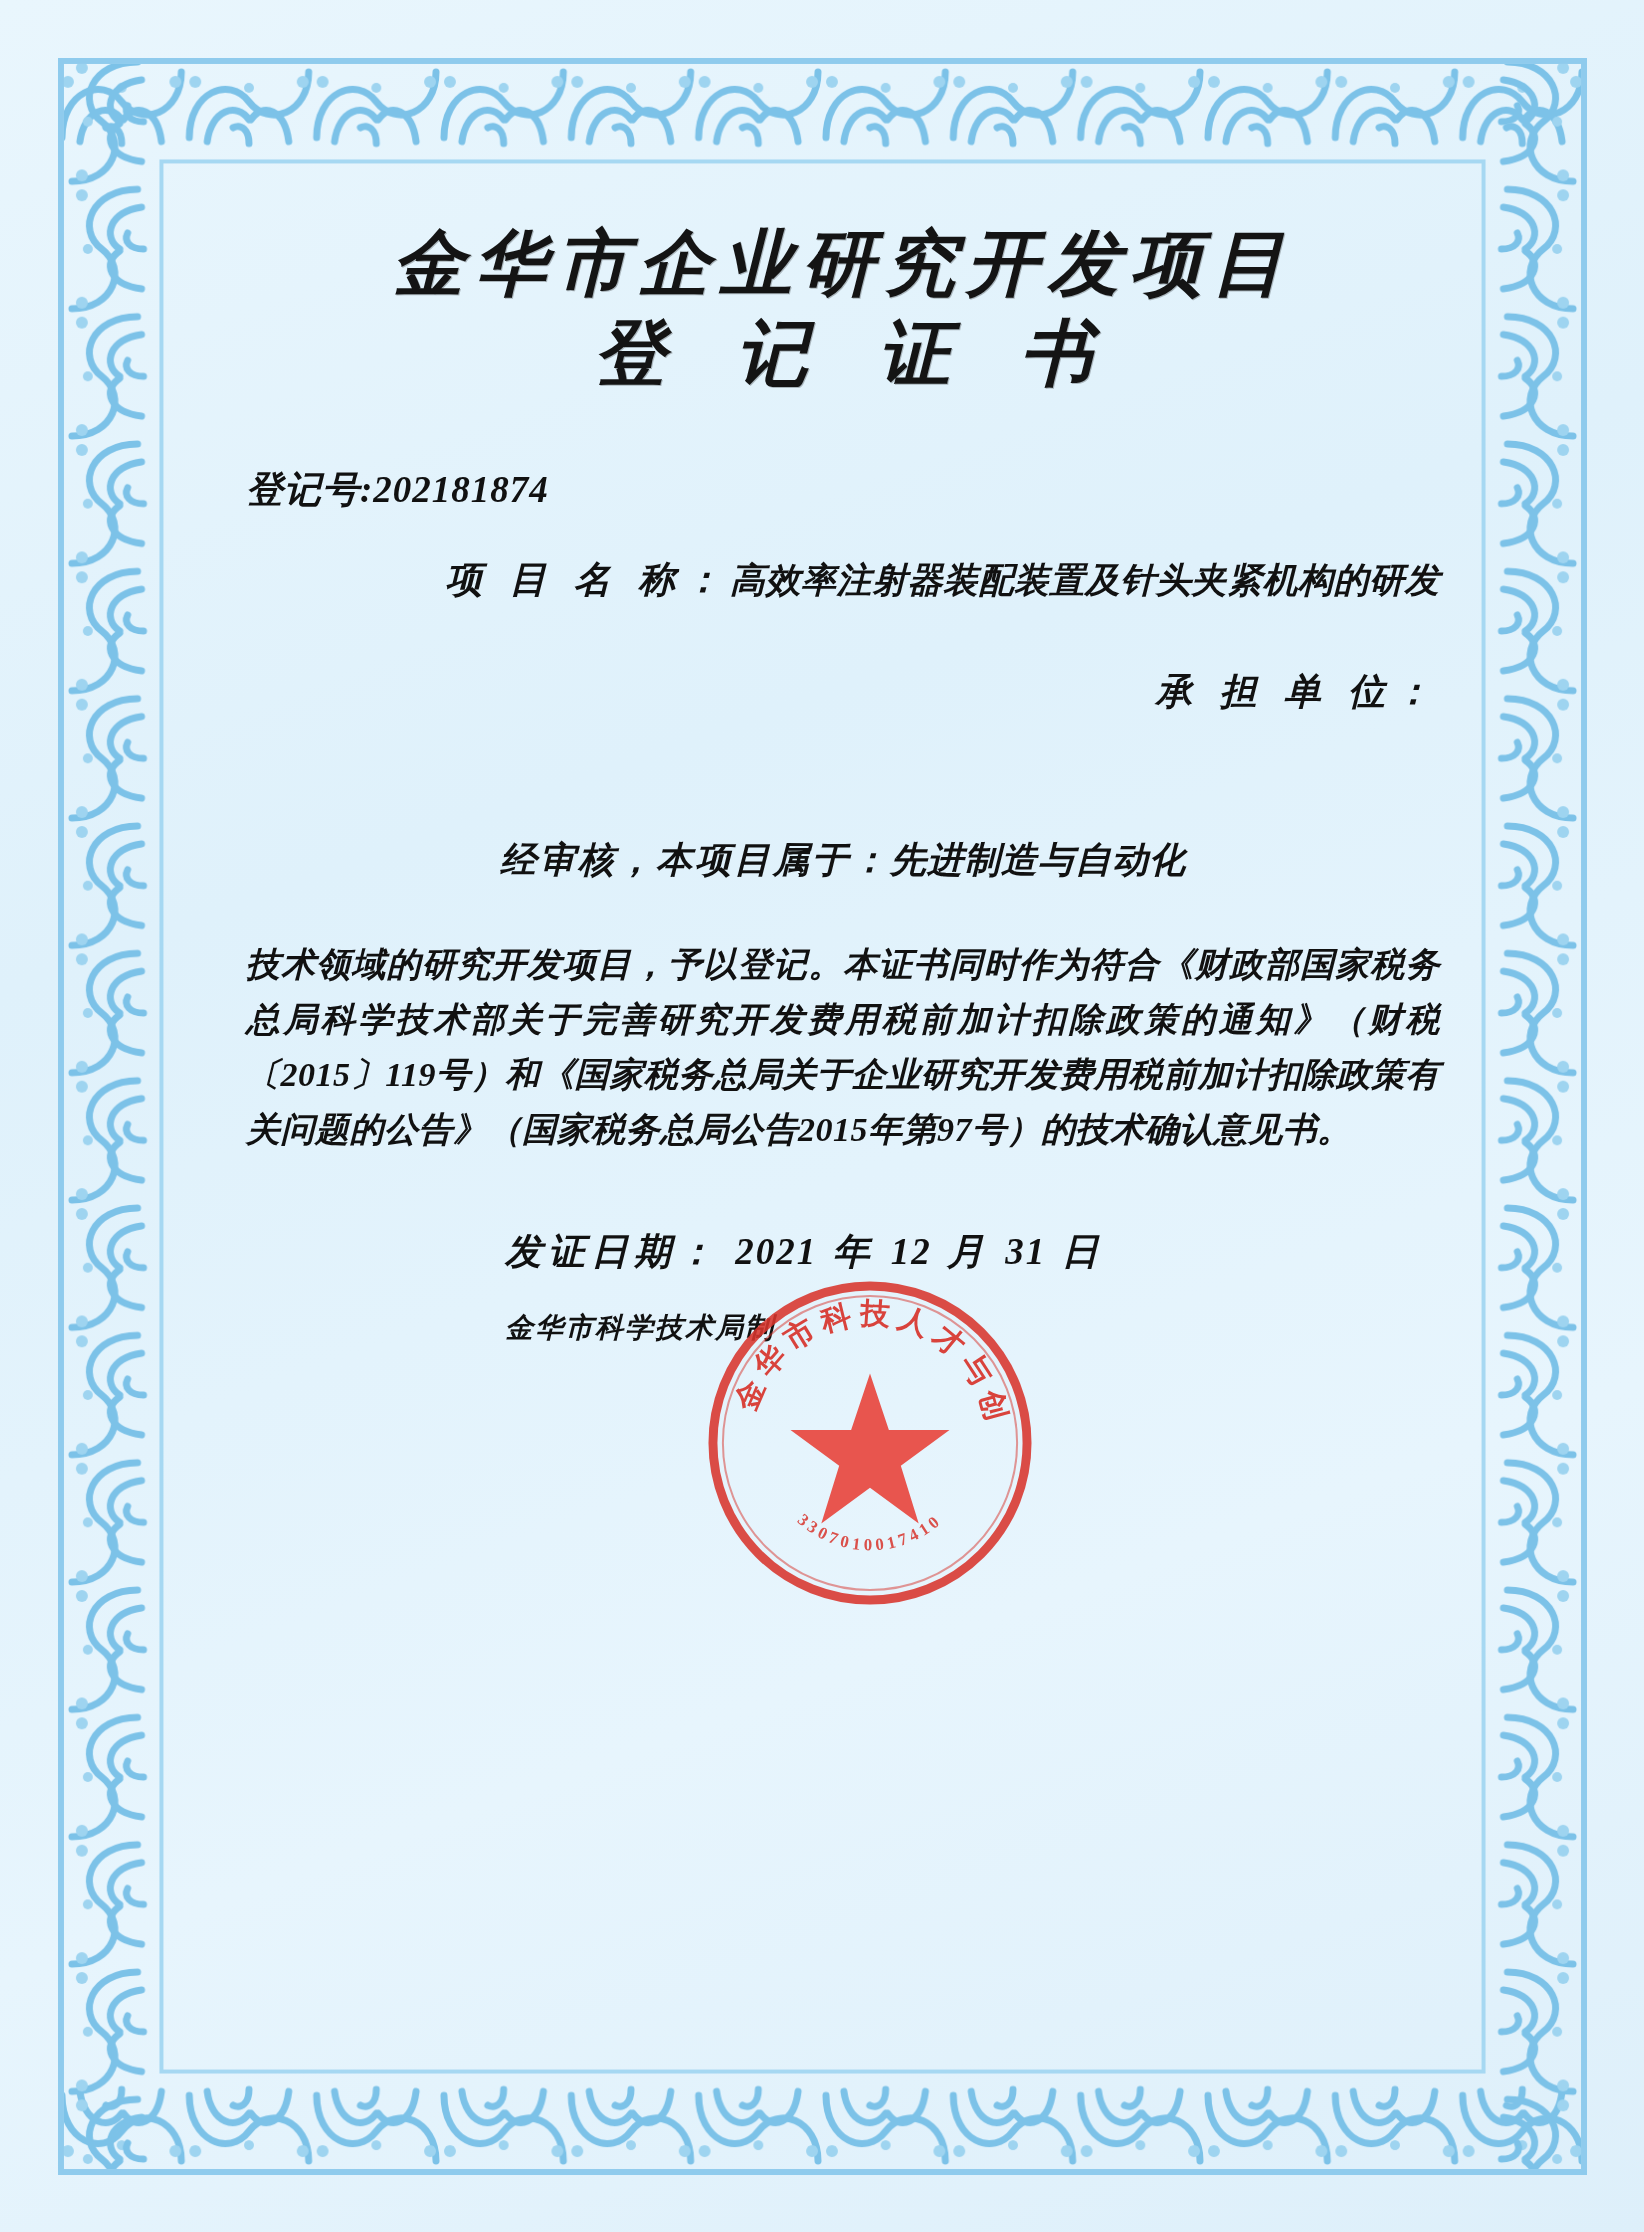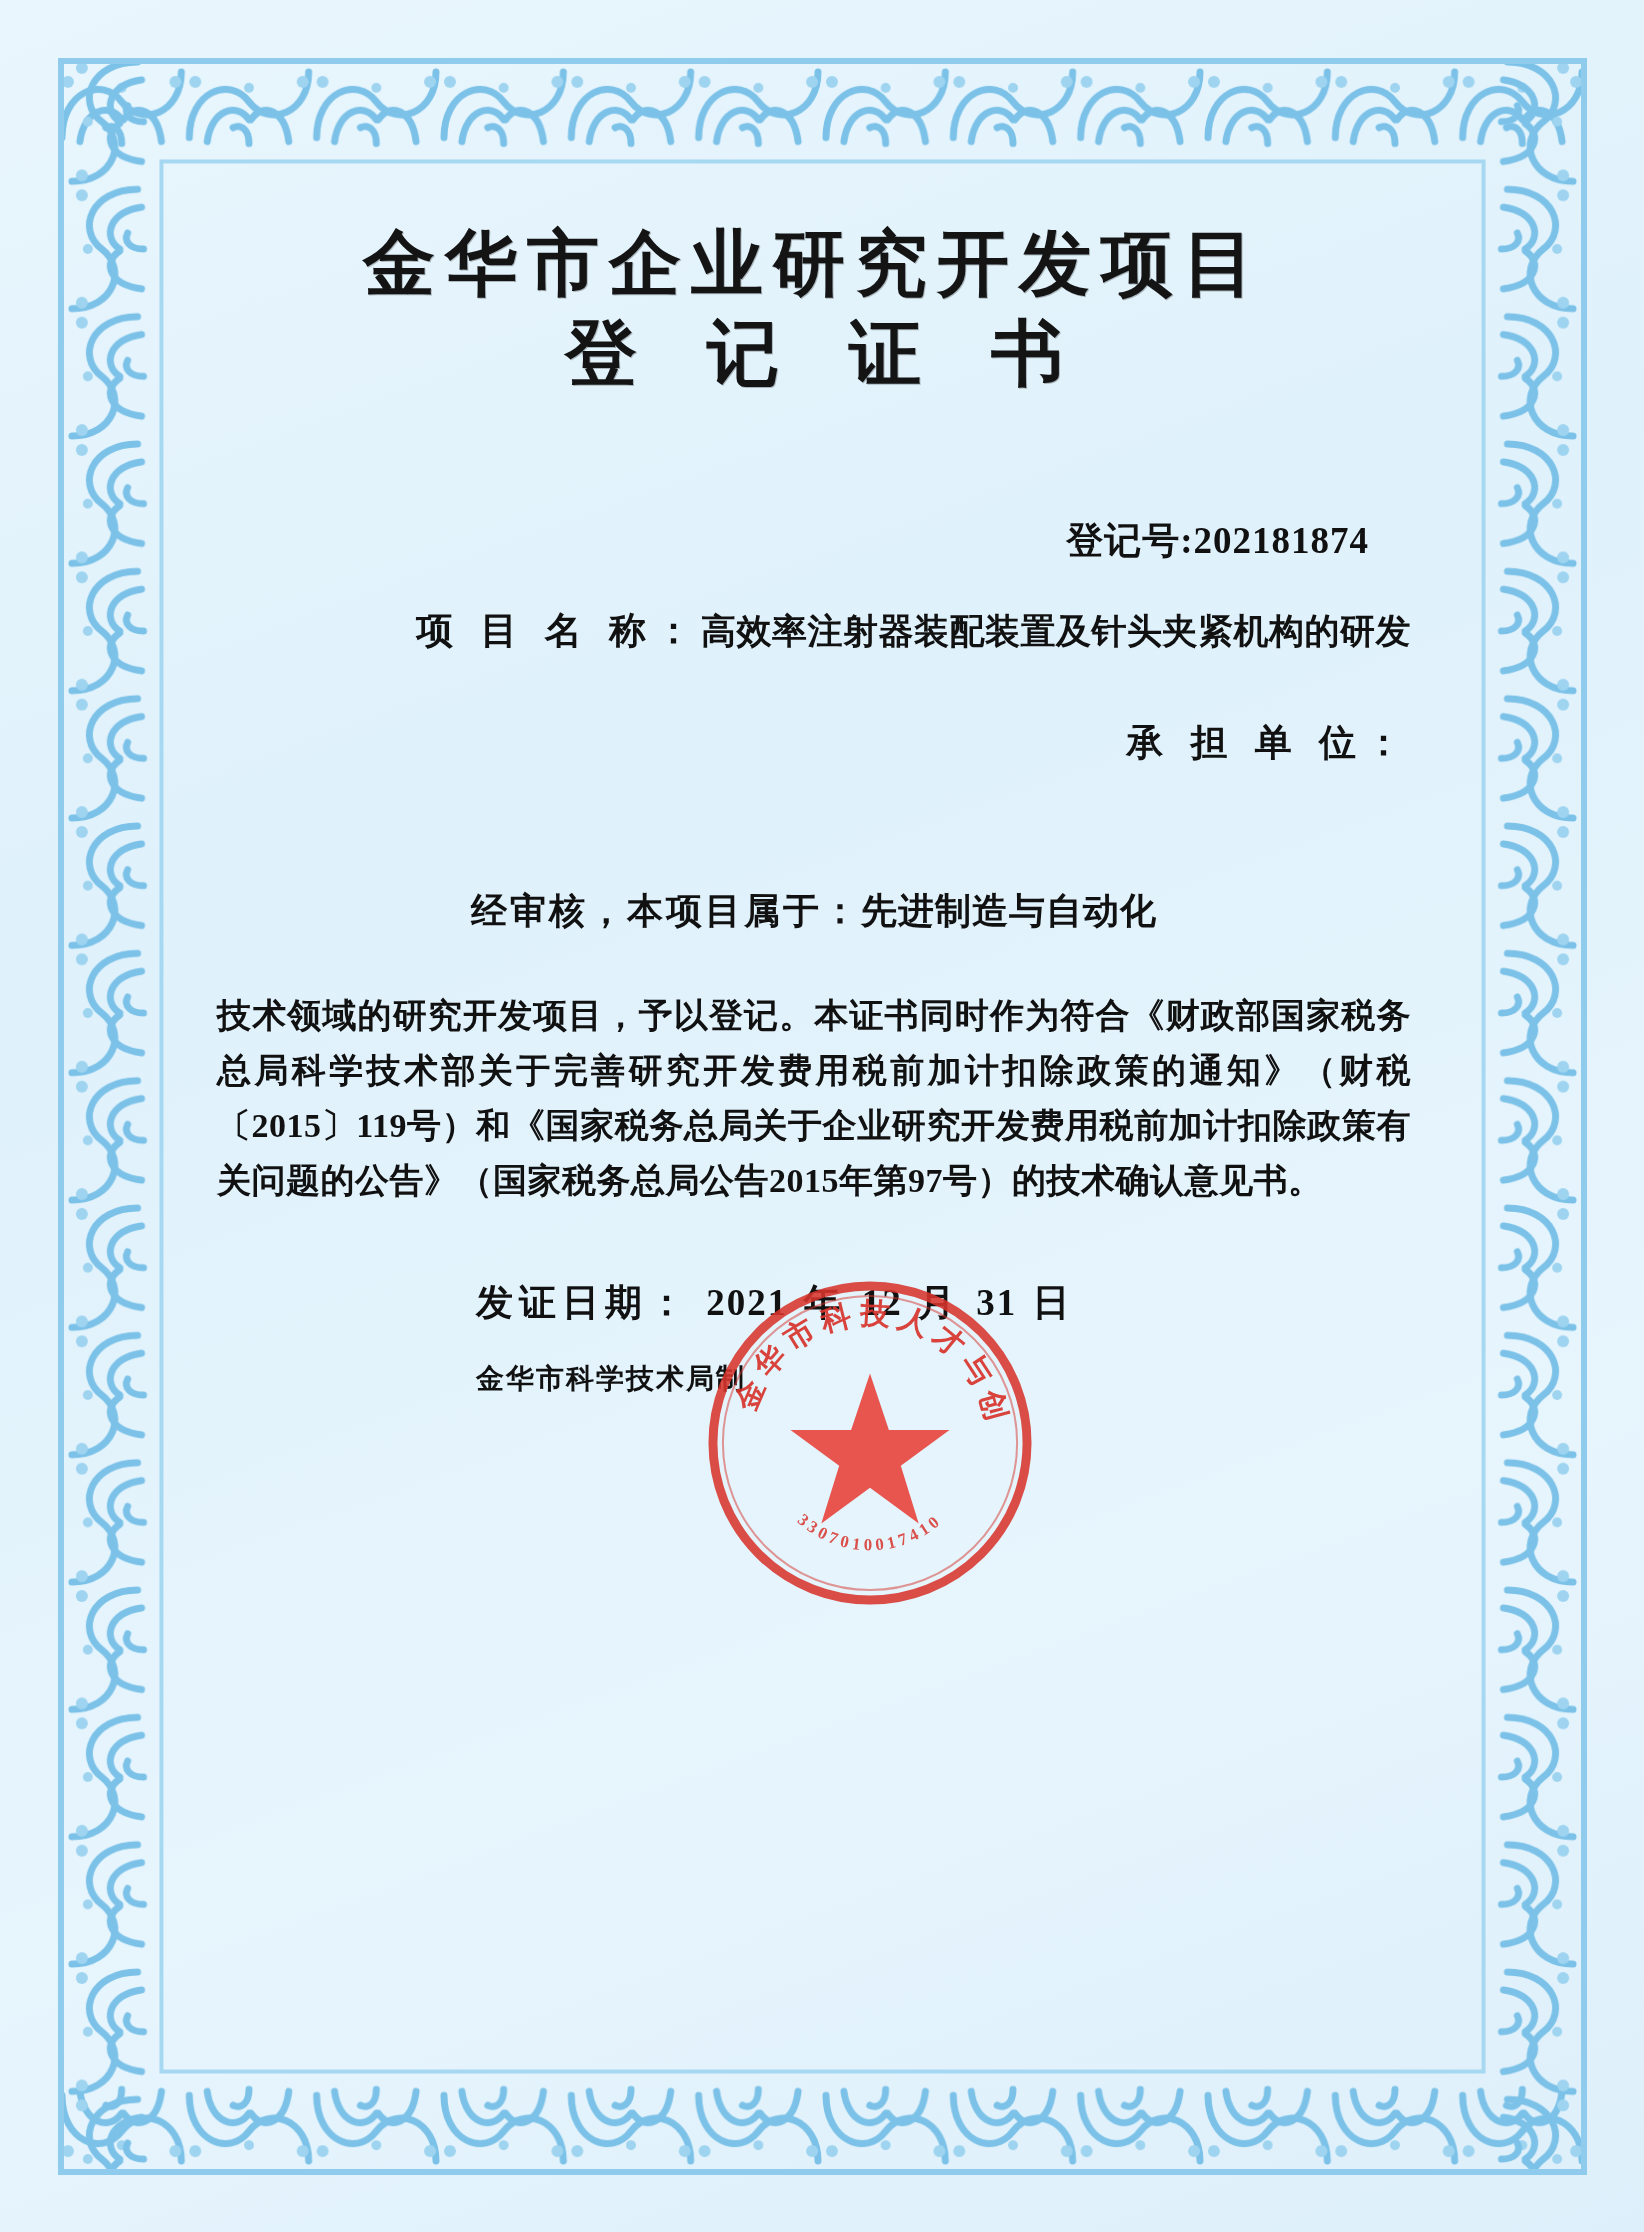--- a/index.html
+++ b/index.html
@@ -30,24 +30,25 @@
   .border-svg {
     position: absolute;
     inset: 0;
     width: 100%;
     height: 100%;
   }
 
   
   .content {
     position: absolute;
-    left: 217px;
+    left: 246px;
     top: 149px;
     width: 1194px;
     height: 1950px;
+    font-style: italic;
   }
 
   .title-block {
     text-align: center;
     margin-top: 70px;
   }
   .title-line {
     font-family: "Liberation Serif", "DejaVu Serif", serif;
     font-weight: bold;
     font-size: 72px;
@@ -55,22 +56,22 @@
     color: #141414;
     line-height: 1.25;
     text-shadow: 1px 1px 0 rgba(0,0,0,0.25);
   }
   .title-line.second {
     letter-spacing: 26px;
     padding-left: 26px;
   }
 
   .reg-no {
-    margin-top: 117px;
-    text-align: right;
+    margin-top: 66px;
+    text-align: left;
     padding-right: 42px;
     font-size: 37px;
     font-weight: bold;
     color: #111;
     letter-spacing: 1px;
   }
 
   .field-row {
     margin-top: 40px;
     display: flex;

